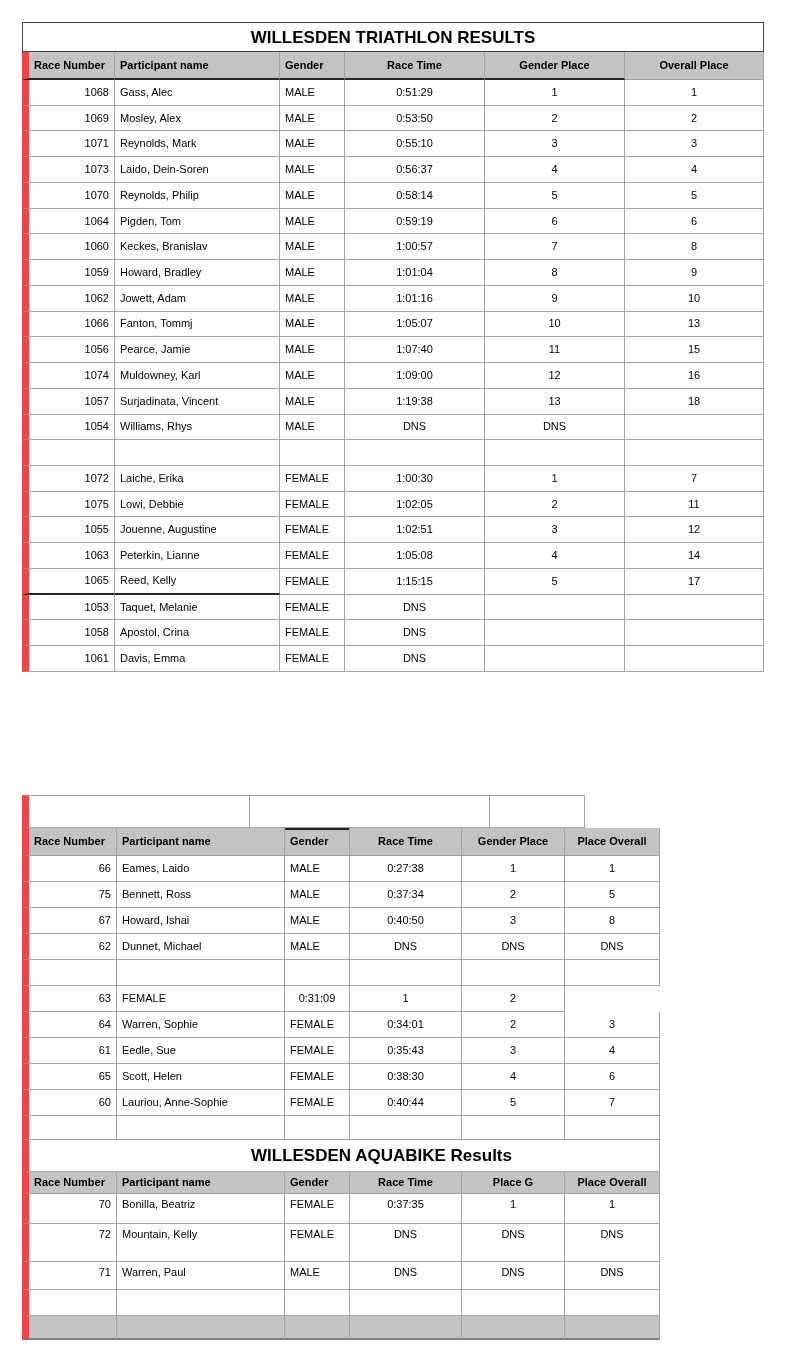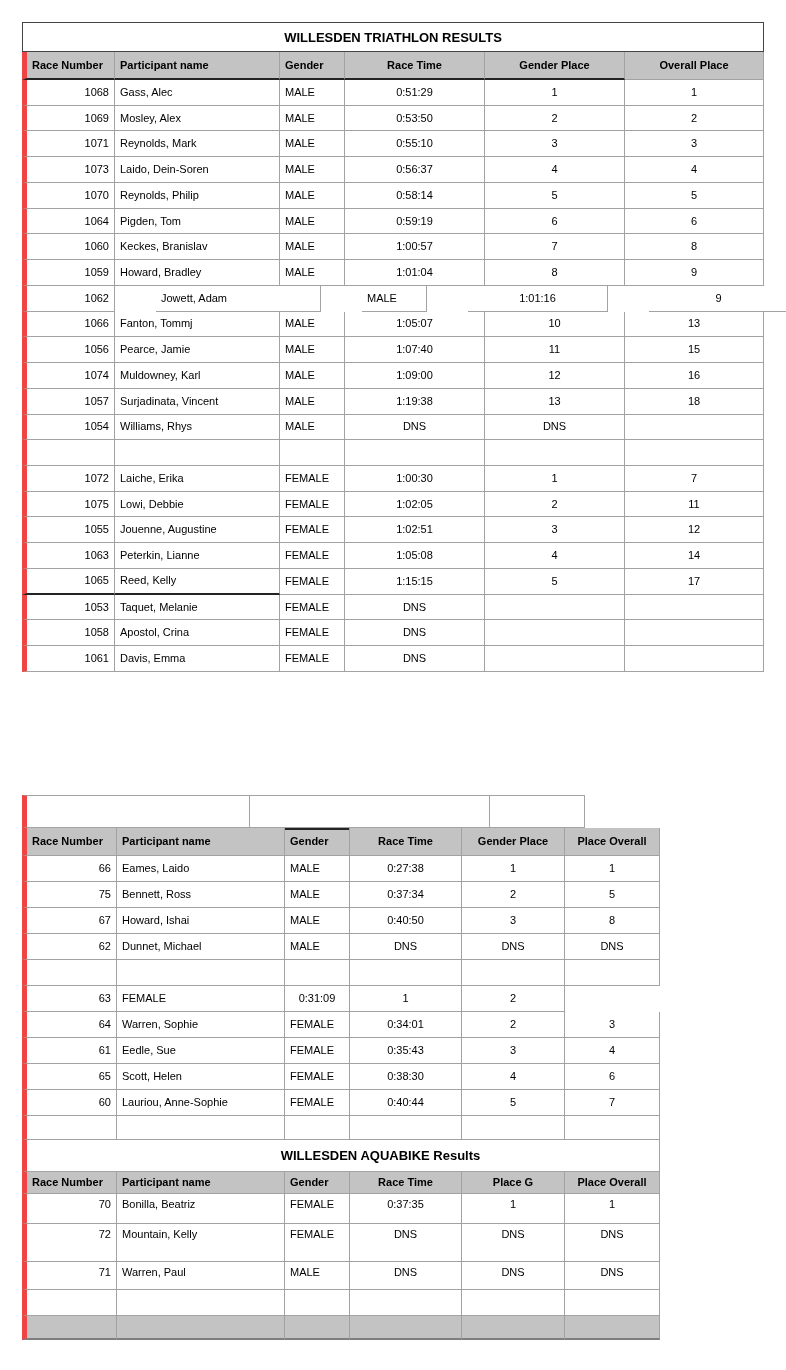--- a/index.html
+++ b/index.html
@@ -8,32 +8,32 @@
   .row{display:grid;}
   .cell{
     box-sizing:border-box;
     border-right:1px solid #a2a2a2;
     border-bottom:1px solid #a2a2a2;
     display:flex;align-items:center;
     font-size:11px;line-height:1;
     white-space:nowrap;overflow:hidden;
     background:#fff;
   }
-  .cell:first-child{border-left:5px solid #ef4444;}
+  .cell:first-child{border-left:7px solid #ef4444;}
   .first-row .cell{border-top:1px solid #a2a2a2;}
   .al-r{justify-content:flex-end;padding-right:5px;}
   .al-l{justify-content:flex-start;padding-left:5px;}
   .al-c{justify-content:center;}
   .hdr{background:#c3c3c3;font-weight:bold;}
   .hdr-thick{border-bottom:2px solid #242424;}
   .hdr-top-dark{box-shadow:inset 0 2px 0 #242424;}
   .cell-thick-bottom{border-bottom:2px solid #242424;}
   .row-gray .cell{background:#c3c3c3;border-bottom:2px solid #7e7e7e;}
   .top-align .cell{align-items:flex-start;padding-top:5px;}
-  .title-cell{justify-content:center;font-weight:bold;font-size:13px;}
+  .title-cell{justify-content:center;font-weight:bold;font-size:17px;}
   #sheet-triathlon .title-cell{border:1px solid #454545;}
   .title-offset{padding-left:75px;}
 </style>
 </head>
 <body>
 
 <div class="sheet" id="sheet-triathlon" style="left: 22px; top: 22px; width: 742px;">
     <div class="row" style="height: 30px; grid-template-columns: 1fr;">
       <div class="cell title-cell">WILLESDEN TRIATHLON RESULTS</div>
     </div>
@@ -102,21 +102,21 @@
       <div class="cell al-c">8</div>
     </div>
     <div class="row" style="height: 25.74px; grid-template-columns: 93px 165px 65px 140px 140px 139px;">
       <div class="cell al-r">1059</div>
       <div class="cell al-l">Howard, Bradley</div>
       <div class="cell al-l">MALE</div>
       <div class="cell al-c">1:01:04</div>
       <div class="cell al-c">8</div>
       <div class="cell al-c">9</div>
     </div>
-    <div class="row" style="height: 25.74px; grid-template-columns: 93px 165px 65px 140px 140px 139px; gap: 41px;">
+    <div class="row" style="height: 25.74px; grid-template-columns: 93px 165px 65px 140px 140px 139px;">
       <div class="cell al-r">1062</div>
       <div class="cell al-l">Jowett, Adam</div>
       <div class="cell al-l">MALE</div>
       <div class="cell al-c">1:01:16</div>
       <div class="cell al-c">9</div>
       <div class="cell al-c">10</div>
     </div>
     <div class="row" style="height: 25.74px; grid-template-columns: 93px 165px 65px 140px 140px 139px;">
       <div class="cell al-r">1066</div>
       <div class="cell al-l">Fanton, Tommj</div>

